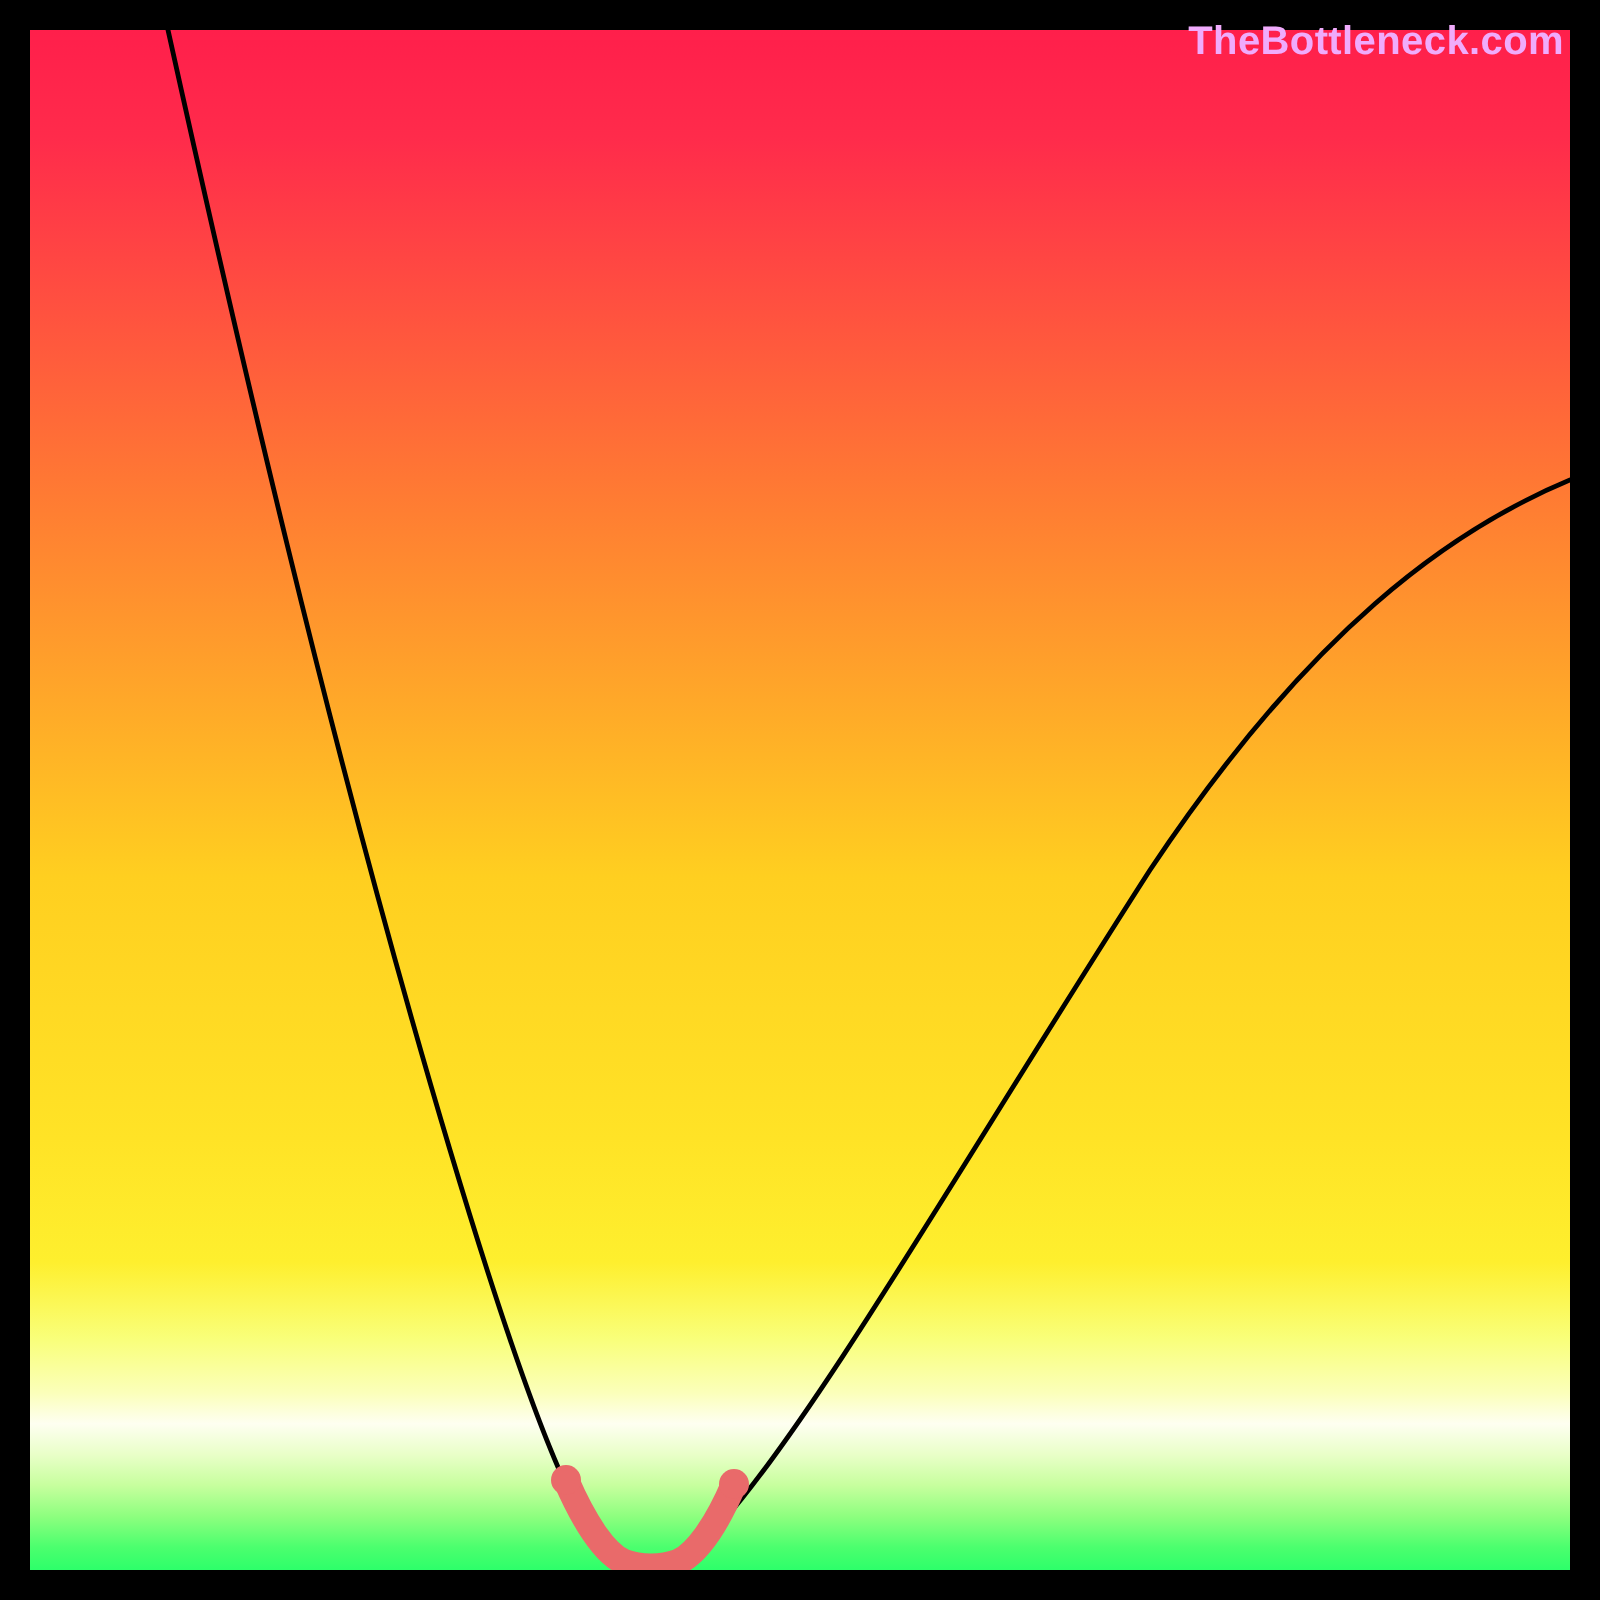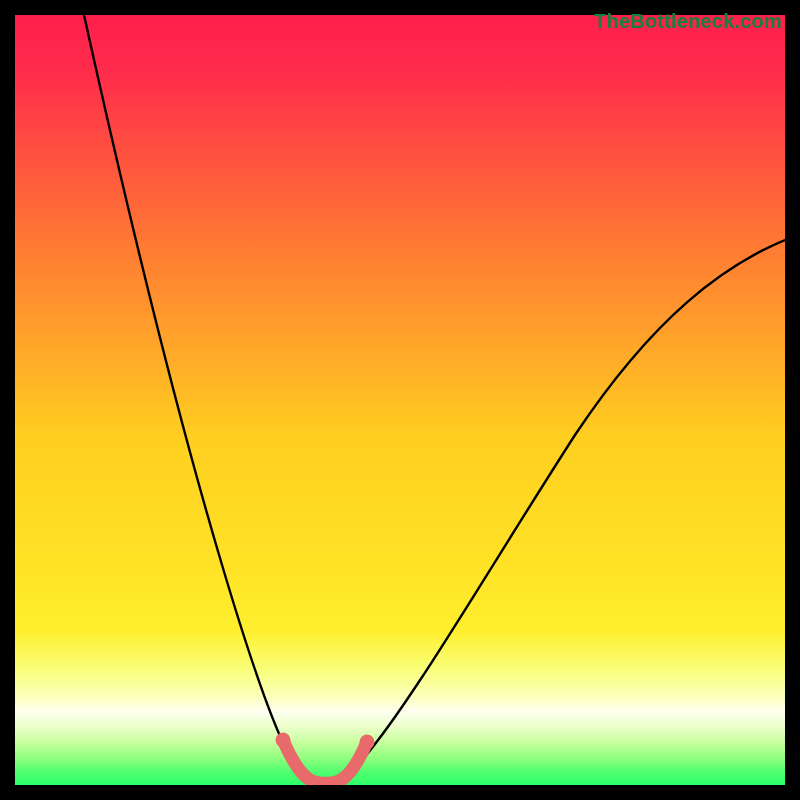--- a/index.html
+++ b/index.html
@@ -24,21 +24,21 @@
     left: 15px;
     top: 15px;
     width: 770px;
     height: 770px;
     overflow: hidden;
   }
   .watermark {
     position: absolute;
     top: 10px;
     right: 18px;
-    color: #15803d;
+    color: #f0abfc;
     font-size: 20px;
     font-weight: 600;
     letter-spacing: 0.2px;
     z-index: 50;
   }
   svg { display: block; }
 </style>
 </head>
 <body>
 

